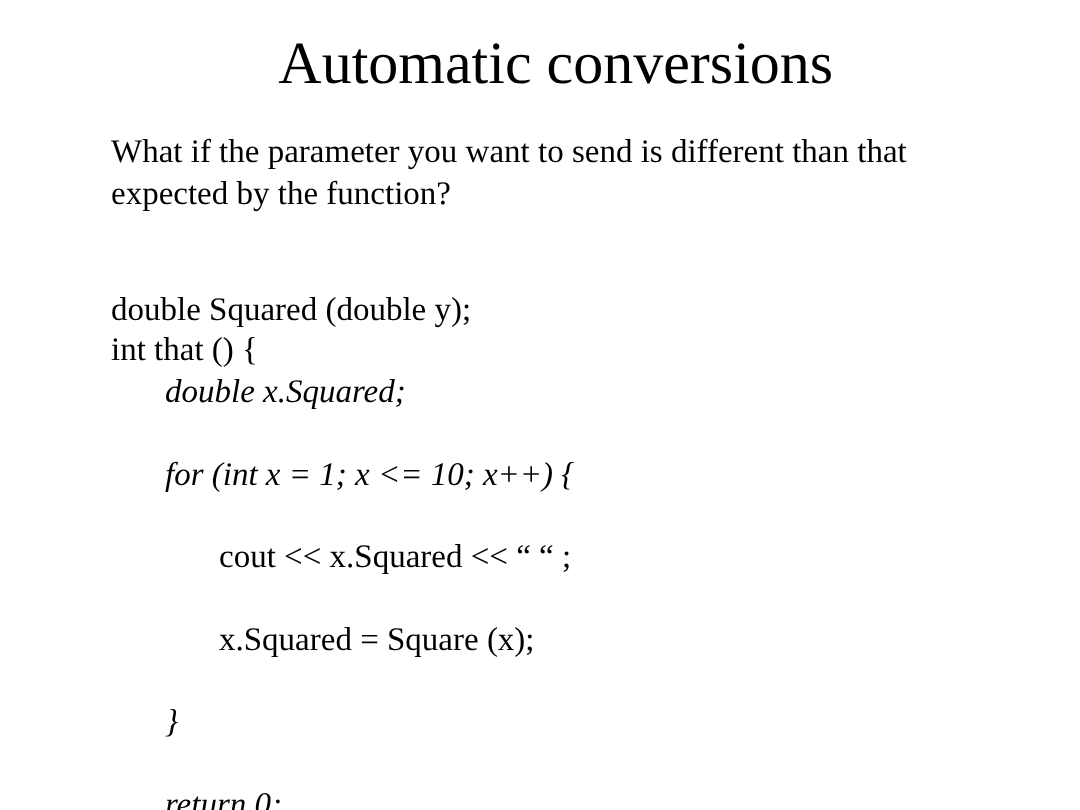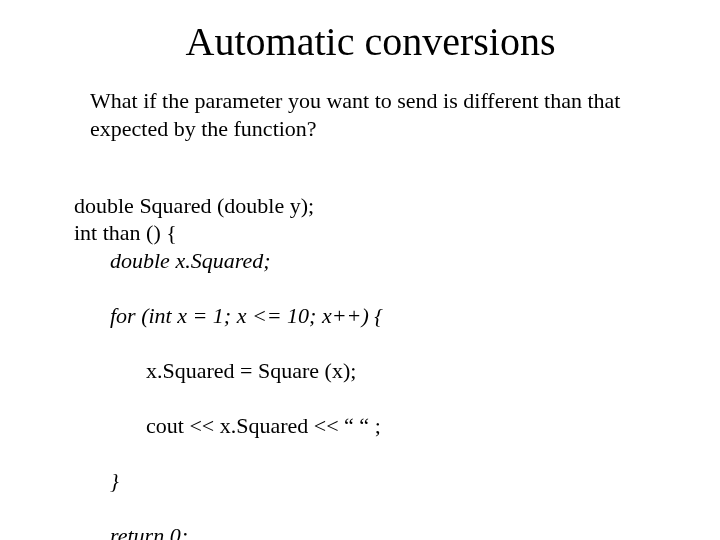--- a/index.html
+++ b/index.html
@@ -22,44 +22,44 @@
     font-size: 40px;
     text-align: center;
     margin: 0 0 22px 0;
     font-weight: normal;
   }
   .body {
     font-size: 22px;
     line-height: 1.25;
   }
   .para {
-    margin: 0 0 22px 16px;
+    margin: 0 0 22px 0;
   }
   .code {
     margin: 0 0 22px 0;
     white-space: pre;
   }
   .ind1 { padding-left: 36px; display: block; font-style: italic; }
   .ind2 { padding-left: 72px; display: block; }
 </style>
 </head>
 <body>
 
 <div class="slide">
   <h1 class="title">Automatic conversions</h1>
 
   <div class="body">
     <p class="para">What if the parameter you want to send is different than that expected by the function?</p>
 
     <div class="code">
 <span>double Squared (double y);</span>
-<span>int than () {</span>
+<span>int that () {</span>
 <span class="ind1">double x.Squared;</span>
 <span class="ind1">for (int x = 1; x &lt;= 10; x++) {</span>
+<span class="ind2">cout &lt;&lt; x.Squared &lt;&lt; “ “ ;</span>
 <span class="ind2">x.Squared = Square (x);</span>
-<span class="ind2">cout &lt;&lt; x.Squared &lt;&lt; “ “ ;</span>
 <span class="ind1">}</span>
 <span class="ind1">return 0;</span>
 
 </div>
 
   </div>
 </div>
 
 </body></html>

